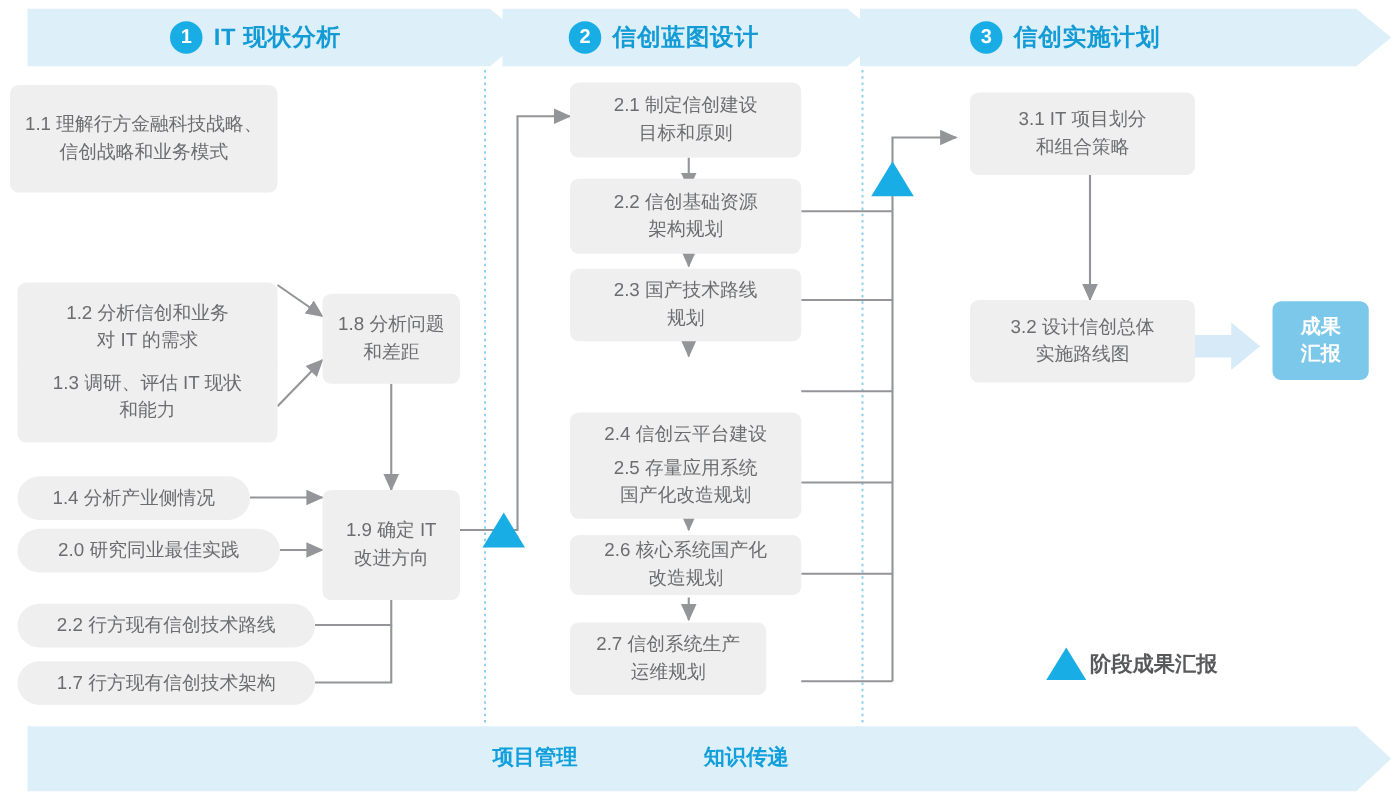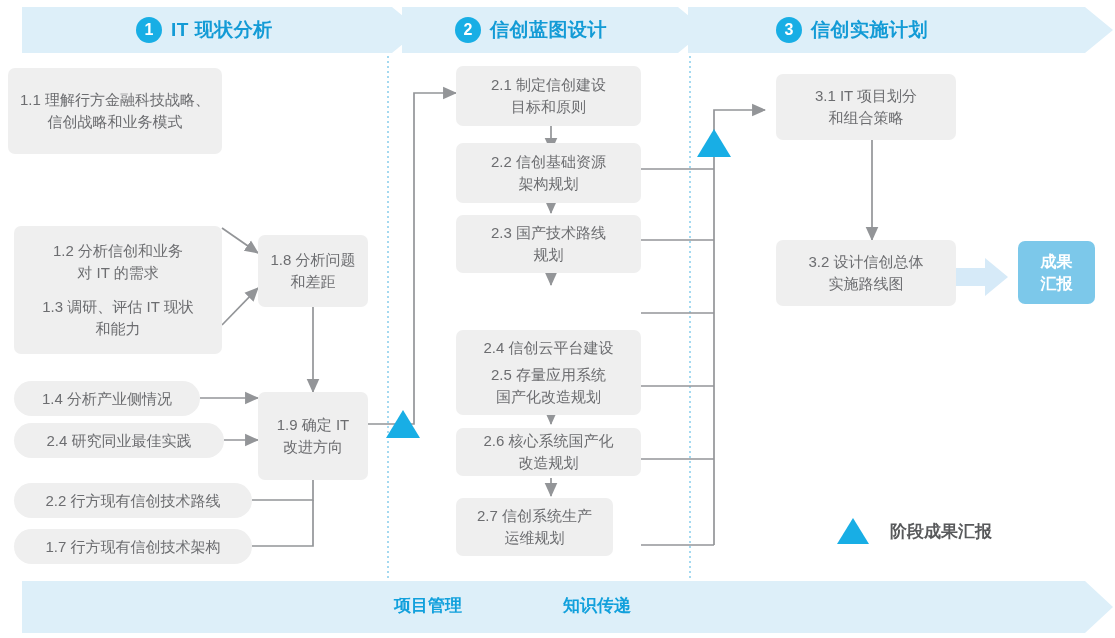--- a/index.html
+++ b/index.html
@@ -95,21 +95,21 @@
     justify-content: center;
     text-align: center;
     box-sizing: border-box;
   }
 
   
   .legend {
     position: absolute;
     display: flex;
     align-items: center;
-    gap: 21px;
+    gap: 3px;
     left: 837px;
     top: 518px;
   }
   .legend-tri {
     width: 0;
     height: 0;
     border-left: 16px solid transparent;
     border-right: 16px solid transparent;
     border-bottom: 26px solid #18AEE5;
   }
@@ -210,21 +210,21 @@
   </div>
   <div class="phase-title" style="left:776px;">
     <span class="phase-num">3</span>
     <span class="phase-label">信创实施计划</span>
   </div>
 
   <div class="box" style="left:8px;  top:68px;  width:214px; height:86px;">1.1 理解行方金融科技战略、信创战略和业务模式</div>
   <div class="box" style="left:14px; top:178px; width:208px; height:72px;margin-top:48px;">1.2 分析信创和业务<br>对 IT 的需求</div>
   <div class="box" style="left:14px; top:282px; width:208px; height:72px;">1.3 调研、评估 IT 现状<br>和能力</div>
   <div class="box" style="left:14px; top:381px; width:186px; height:35px; border-radius:18px;">1.4 分析产业侧情况</div>
-  <div class="box" style="left:14px; top:423px; width:210px; height:35px; border-radius:18px;">2.4 研究同业最佳实践</div>
+  <div class="box" style="left:14px; top:423px; width:210px; height:35px; border-radius:18px;">2.0 研究同业最佳实践</div>
   <div class="box" style="left:14px; top:483px; width:238px; height:35px; border-radius:18px;">2.2 行方现有信创技术路线</div>
   <div class="box" style="left:14px; top:529px; width:238px; height:35px; border-radius:18px;">1.7 行方现有信创技术架构</div>
 
   <div class="box" style="left:258px; top:235px; width:110px; height:72px;">1.8 分析问题<br>和差距</div>
   <div class="box" style="left:258px; top:392px; width:110px; height:88px;">1.9 确定 IT<br>改进方向</div>
 
   <div class="box" style="left:456px; top:66px;  width:185px; height:60px;">2.1 制定信创建设<br>目标和原则</div>
   <div class="box" style="left:456px; top:143px; width:185px; height:60px;">2.2 信创基础资源<br>架构规划</div>
   <div class="box" style="left:456px; top:215px; width:185px; height:58px;">2.3 国产技术路线<br>规划</div>
   <div class="box" style="left:456px; top:287px; width:185px; height:58px;margin-top:43px;">2.4 信创云平台建设<br>规划</div>

